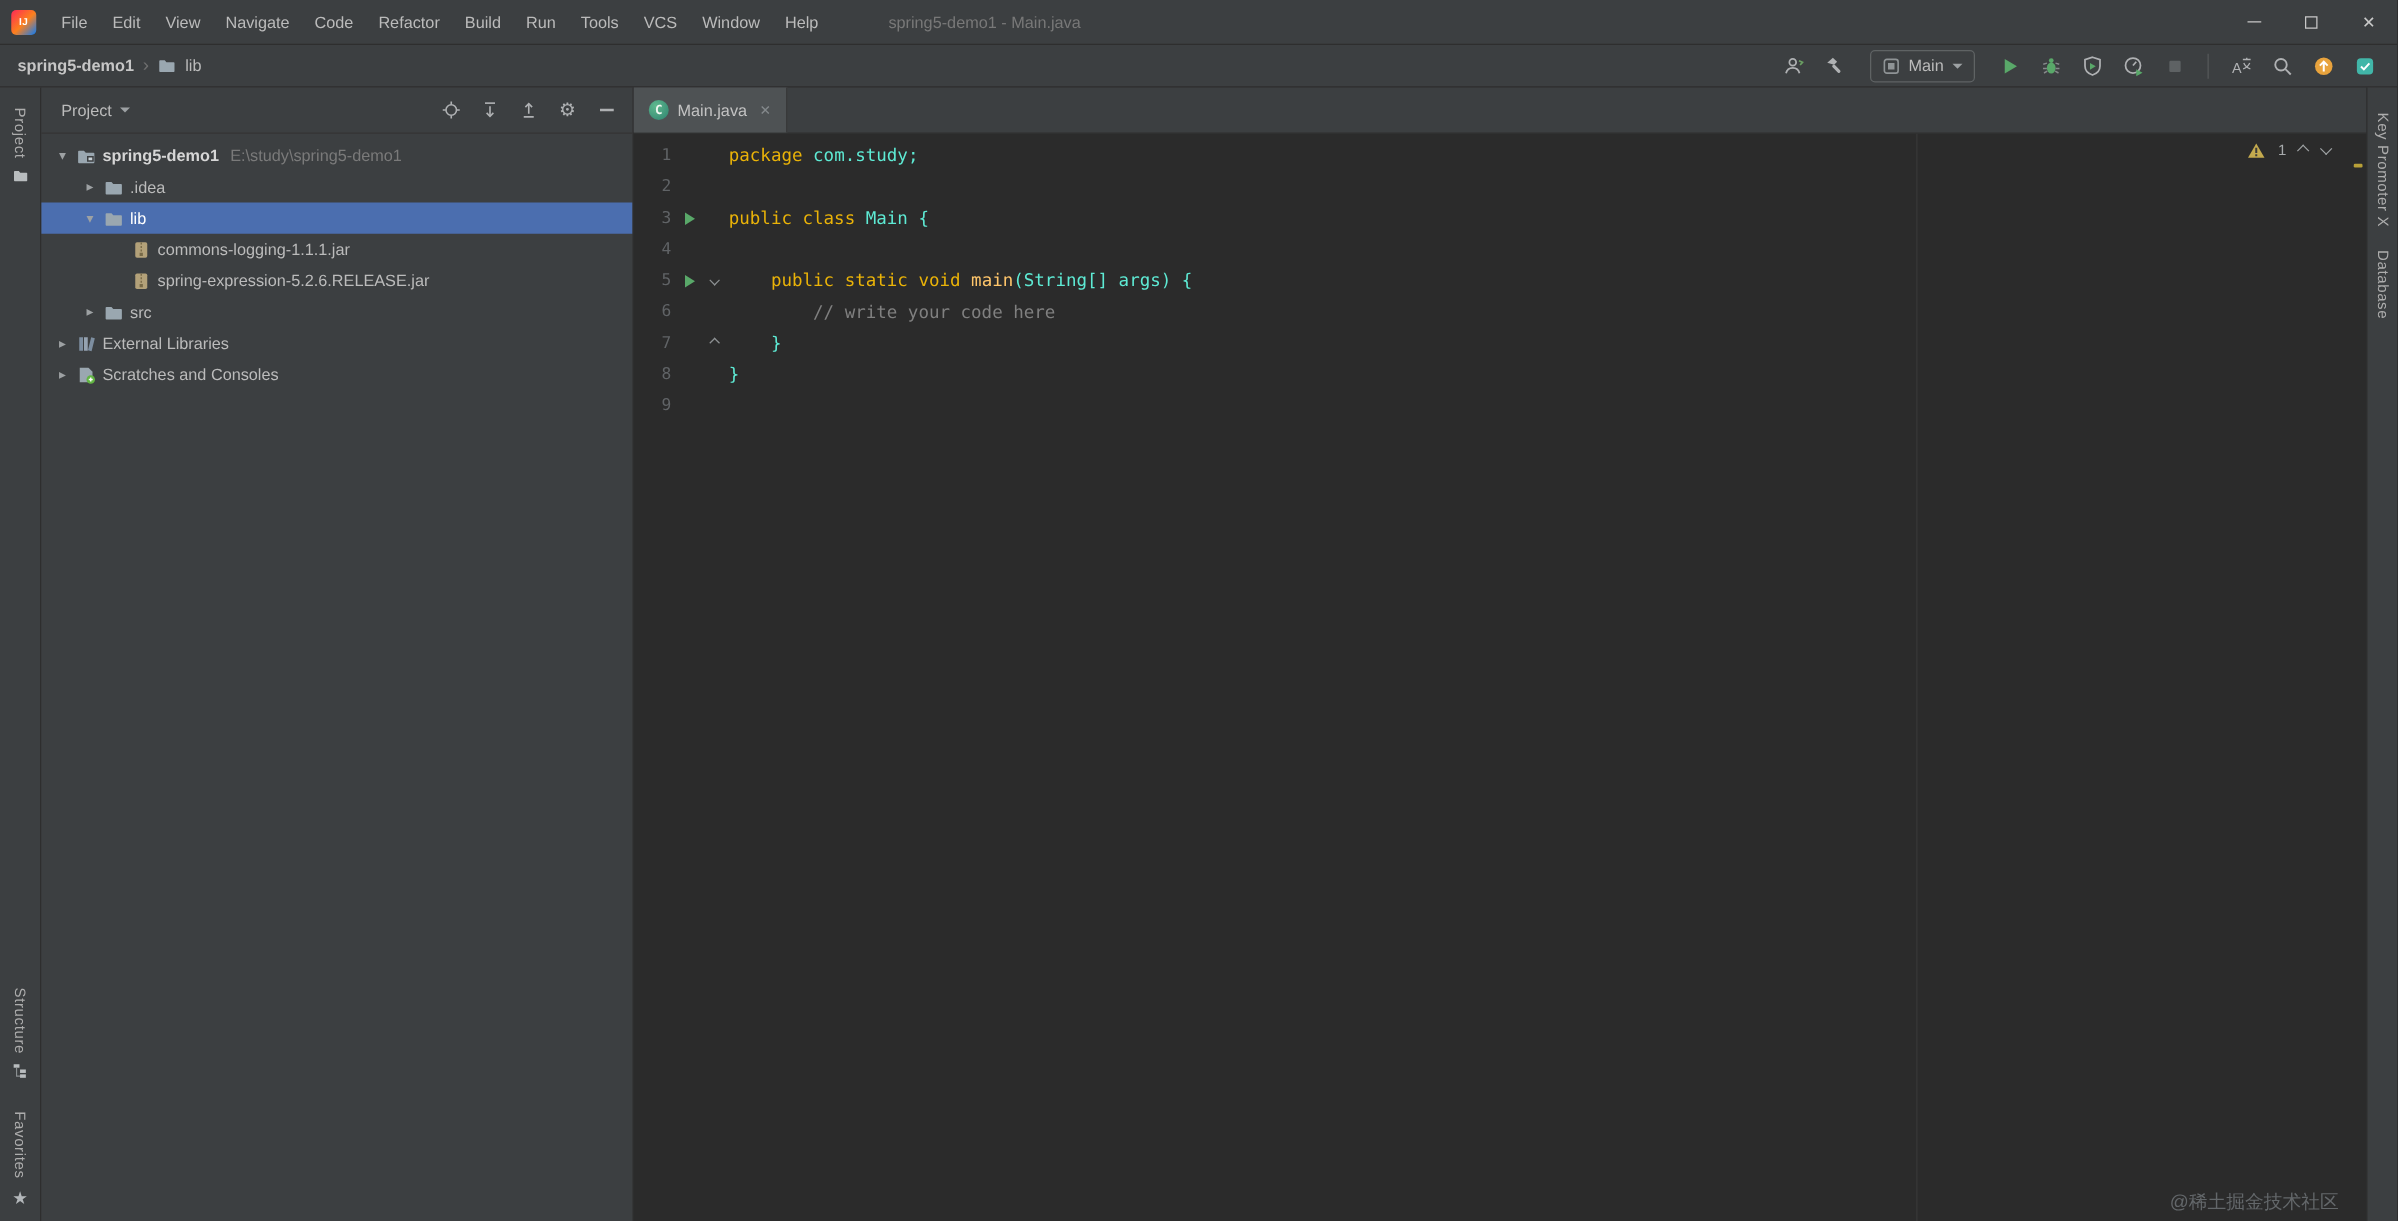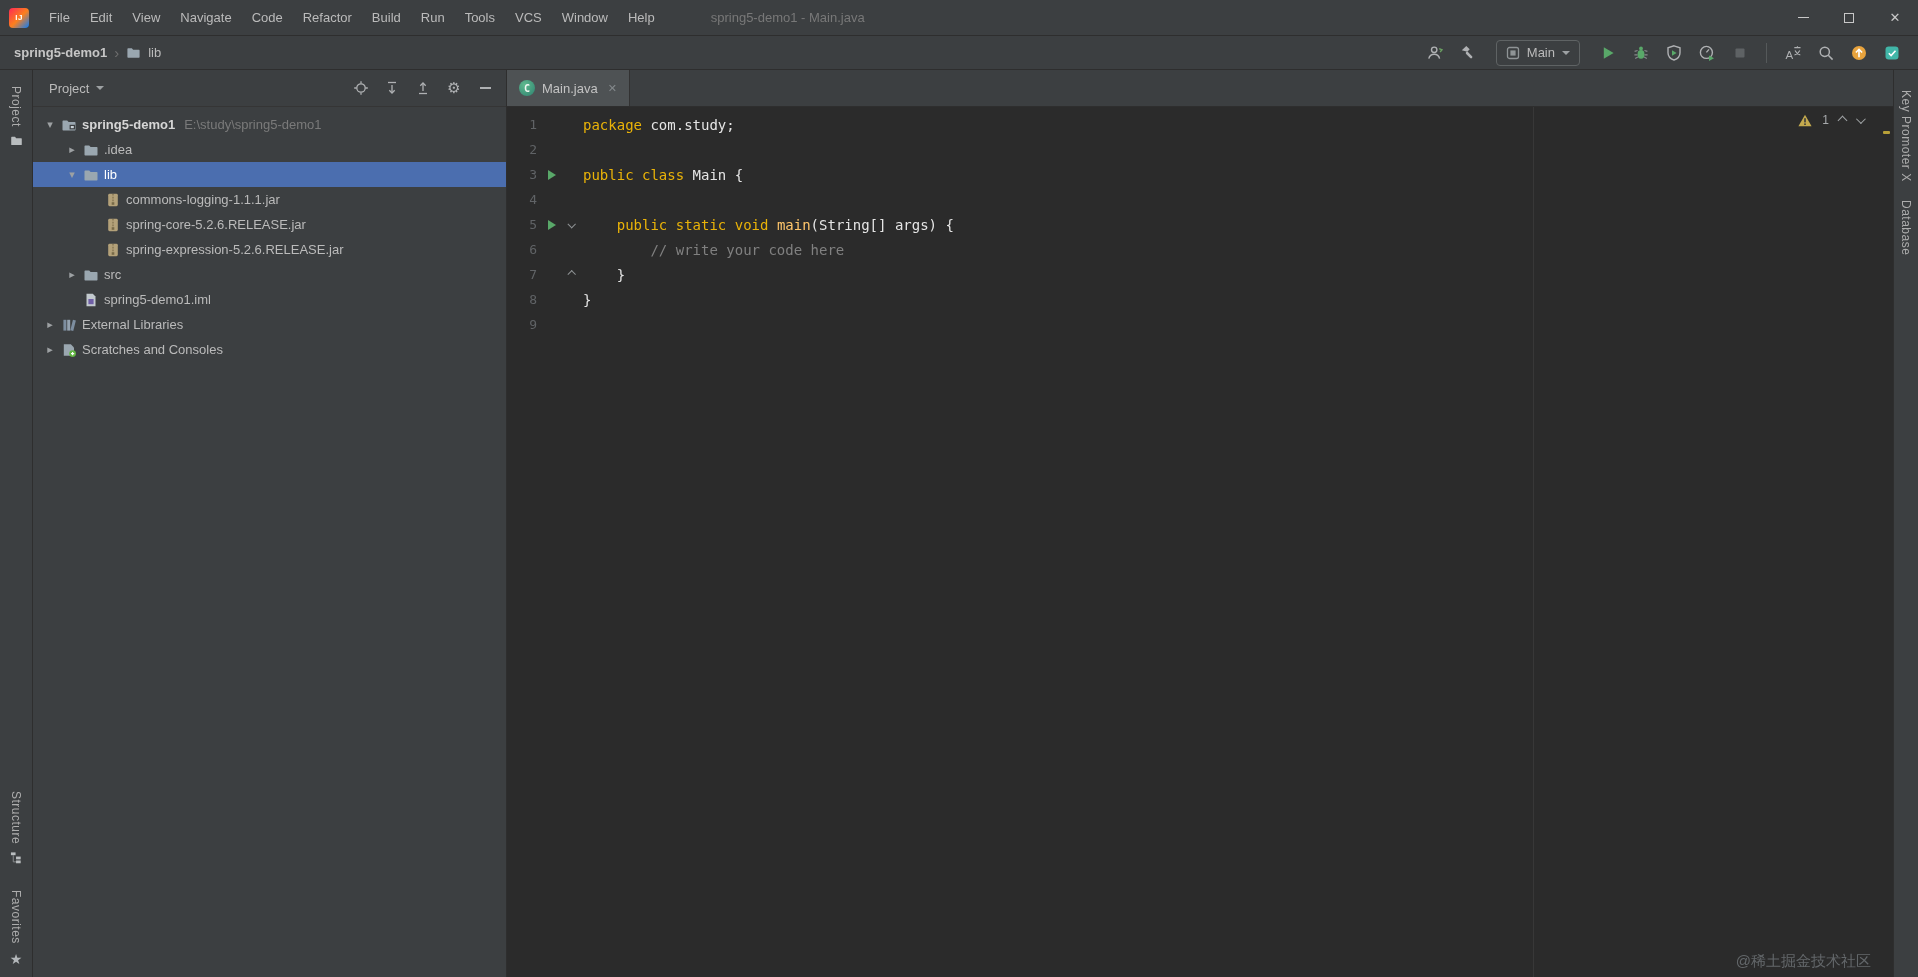--- a/index.html
+++ b/index.html
@@ -78,21 +78,21 @@
   .code-lines{position:absolute;inset:0;padding-top:5px}
   .code-line{height:25px;display:flex;align-items:center}
   .ln{width:30px;text-align:right;color:#606366;font-size:13px;flex:0 0 auto}
   .gslot{width:22px;display:flex;justify-content:center;flex:0 0 auto;margin-left:4px}
   .run-tri{width:0;height:0;border-left:8px solid #59a869;border-top:5px solid transparent;border-bottom:5px solid transparent;display:block}
   .fslot{width:16px;flex:0 0 auto;display:flex;justify-content:center}
   .fold{width:6px;height:6px;border-right:1.6px solid #8d9193;border-bottom:1.6px solid #8d9193;display:block}
   .fold.open{transform:rotate(45deg) translateY(-1px)}
   .fold.close{transform:rotate(-135deg) translateY(1px)}
   code{white-space:pre;color:#a9b7c6;padding-left:4px}
-  .seg-kw{color:#eab308}.seg-pl{color:#e5e5e5}.seg-cm{color:#808080}.seg-fn{color:#ffc66b}
+  .seg-kw{color:#eab308}.seg-pl{color:#5eead4}.seg-cm{color:#808080}.seg-fn{color:#ffc66b}
   .inspect-widget{position:absolute;top:6px;right:30px;display:flex;align-items:center;gap:10px;color:#a7aaac;
     font-family:"Liberation Sans",sans-serif;font-size:12px}
   .chev{width:7px;height:7px;border-right:1.5px solid #9fa3a5;border-bottom:1.5px solid #9fa3a5;display:inline-block}
   .chev.up{transform:rotate(-135deg)}
   .chev.down{transform:rotate(45deg) translateY(-2px)}
   .scrollbar{position:absolute;top:0;right:0;bottom:0;width:13px}
   .mark-warn{position:absolute;top:24px;right:3px;width:7px;height:3px;background:#b8a038;border-radius:1px}
   .watermark{position:absolute;right:22px;bottom:6px;color:#63676a;font-size:15px;font-family:"Liberation Sans",sans-serif}
 </style>
 </head>
@@ -332,51 +332,30 @@
           </div>
           <div class="tree-row" style="padding-left: 52px;">
             <span class="tchev"></span>
             <span class="ticon">
               <svg width="16" height="16" viewBox="0 0 16 16">
                 <rect x="3.2" y="1.8" width="9.6" height="12.4" rx="1.4" fill="#b3a179"></rect>
                 <path d="M8 2v8" stroke="#776947" stroke-width="1.1" stroke-dasharray="1.6 1.2"></path>
                 <rect x="6.7" y="10.2" width="2.6" height="2.6" fill="#776947"></rect>
               </svg>
             </span>
-            <span class="tlabel">spring-core-5.2.6.RELEASE.jar</span>
-          </div>
-          <div class="tree-row" style="padding-left: 52px;">
-            <span class="tchev"></span>
-            <span class="ticon">
-              <svg width="16" height="16" viewBox="0 0 16 16">
-                <rect x="3.2" y="1.8" width="9.6" height="12.4" rx="1.4" fill="#b3a179"></rect>
-                <path d="M8 2v8" stroke="#776947" stroke-width="1.1" stroke-dasharray="1.6 1.2"></path>
-                <rect x="6.7" y="10.2" width="2.6" height="2.6" fill="#776947"></rect>
-              </svg>
-            </span>
             <span class="tlabel">spring-expression-5.2.6.RELEASE.jar</span>
           </div>
           <div class="tree-row" style="padding-left: 30px;">
             <span class="tchev">▸</span>
             <span class="ticon">
               <svg width="16" height="16" viewBox="0 0 16 16">
                 <path d="M1.5 4.2c0-.4.3-.7.7-.7h4l1.4 1.6h6.2c.4 0 .7.3.7.7v7c0 .4-.3.7-.7.7H2.2c-.4 0-.7-.3-.7-.7z" fill="#9aa7b0"></path>
               </svg>
             </span>
             <span class="tlabel">src</span>
-          </div>
-          <div class="tree-row" style="padding-left: 30px;">
-            <span class="tchev"></span>
-            <span class="ticon">
-              <svg width="16" height="16" viewBox="0 0 16 16">
-                <path d="M3.5 1.8h6.3l2.7 2.7v9.7H3.5z" fill="#c2c9ce"></path>
-                <rect x="5.4" y="7" width="5.2" height="5.2" fill="#6f5fa6"></rect>
-              </svg>
-            </span>
-            <span class="tlabel">spring5-demo1.iml</span>
           </div>
           <div class="tree-row" style="padding-left: 8px;">
             <span class="tchev">▸</span>
             <span class="ticon">
               <svg width="16" height="16" viewBox="0 0 16 16">
                 <rect x="2.4" y="2.8" width="3" height="10.8" fill="#7d8ea0"></rect>
                 <rect x="6.2" y="2.8" width="3" height="10.8" fill="#95a3b1"></rect>
                 <rect x="10.6" y="3" width="3" height="10.8" transform="rotate(14 12.1 8.4)" fill="#7d8ea0"></rect>
               </svg>
             </span>

